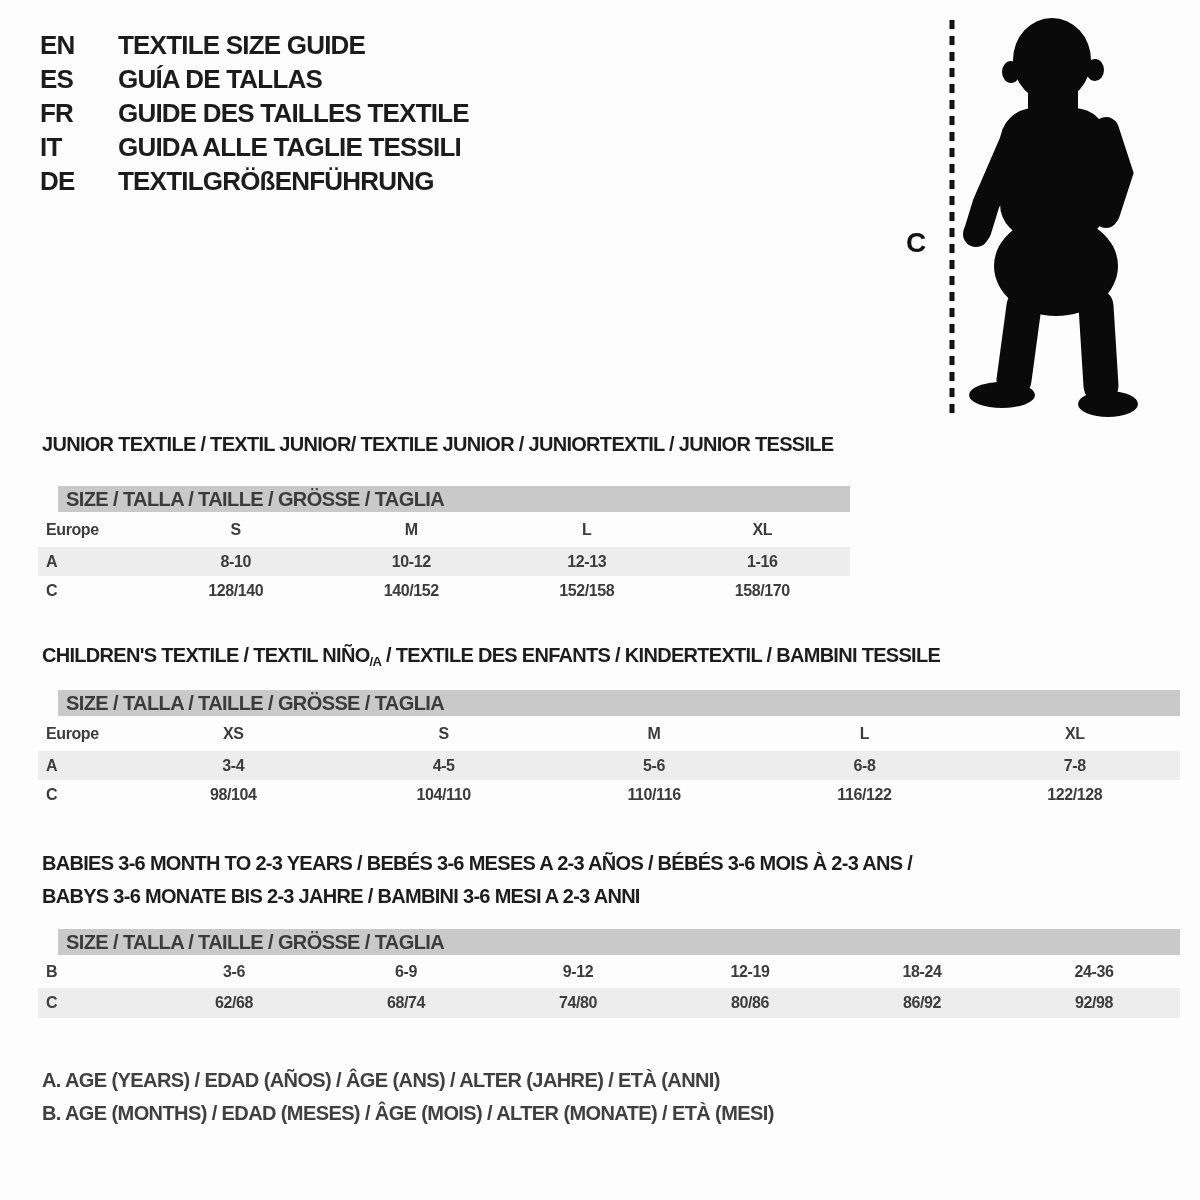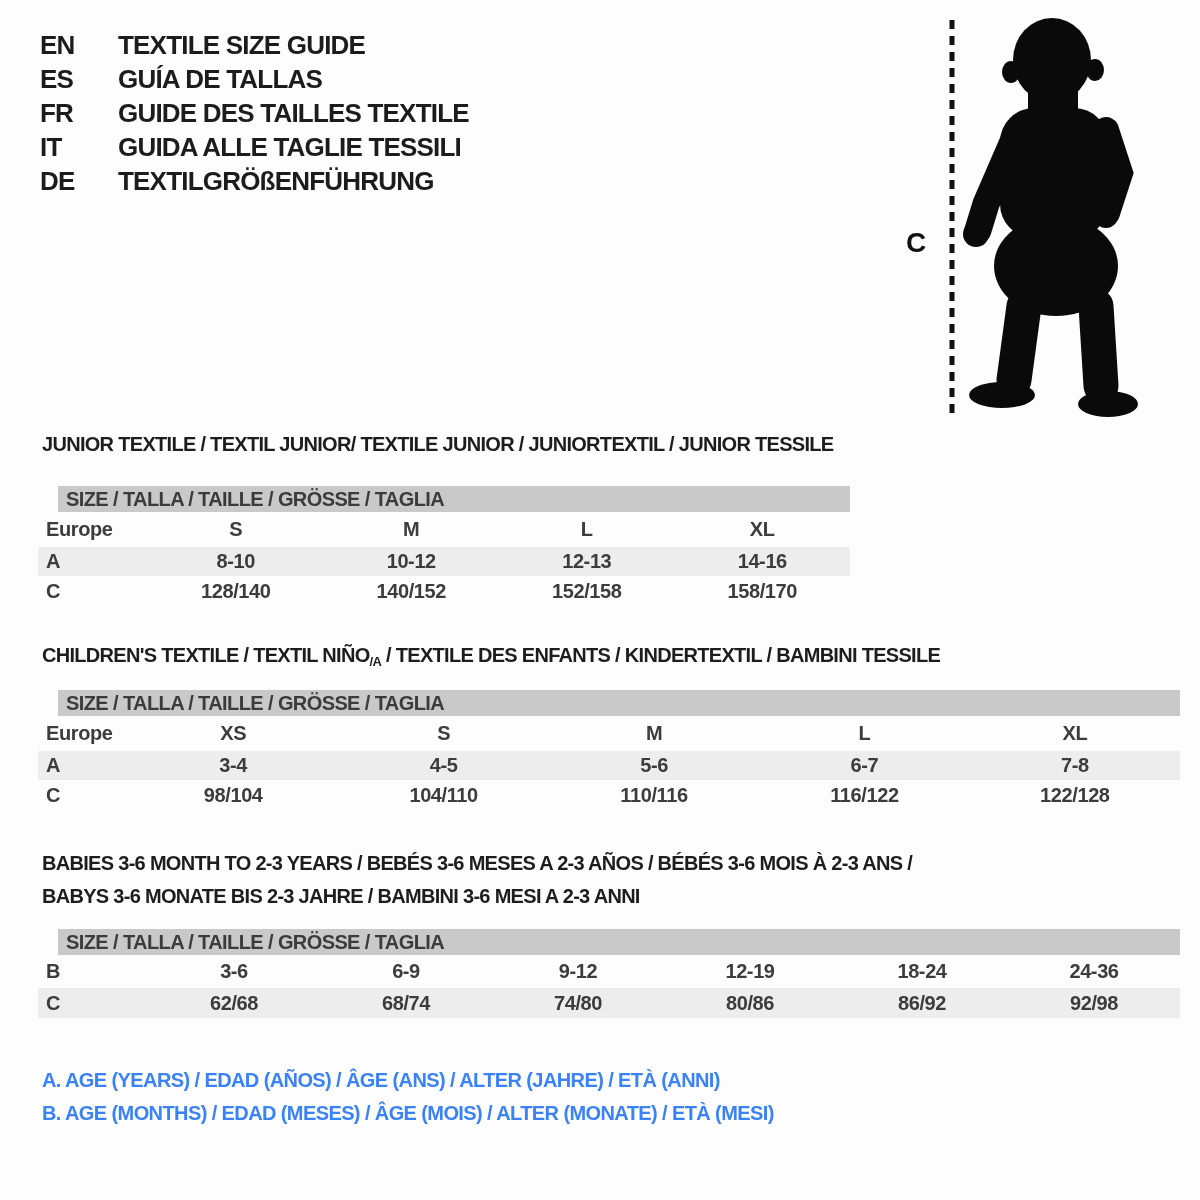--- a/index.html
+++ b/index.html
@@ -39,37 +39,37 @@
   
   .sg-table { position: absolute; left: 38px; font-weight: bold; color: #3c3c3c; }
   .thead {
     height: 26px; background: #c9c9c9;
     display: flex; align-items: center;
     padding-left: 8px; box-sizing: border-box;
     font-size: 20px; letter-spacing: -0.6px; color: #3b3b3b;
     white-space: nowrap;
     margin-left: 20px;
   }
-  .trow { display: flex; align-items: center; font-size: 20px; letter-spacing: -0.4px; }
+  .trow { display: flex; align-items: center; font-size: 16px; letter-spacing: -0.4px; }
   .row-europe { height: 35px; }
   .row-mid { height: 29px; }
   .row-last { height: 30px; }
   .row-b { height: 33px; }
   .row-shaded { background: #ededed; }
   .tlabel { padding-left: 8px; box-sizing: border-box; text-align: left; flex: 0 0 auto; }
   .t-label-110 .tlabel { width: 110px; }
   .t-label-90 .tlabel { width: 90px; }
   .tcell { flex: 1 1 0; text-align: center; }
 
   
   .legend { position: absolute; left: 42px; top: 1064px; }
   .legend-line {
     height: 33px; display: flex; align-items: center;
     font-weight: bold; font-size: 20px; letter-spacing: -0.6px;
-    color: #3b82f6; white-space: nowrap;
+    color: #404040; white-space: nowrap;
   }
 </style>
 </head>
 <body>
 
 <div class="page">
 
   <div class="lang-list">
     <div class="lang-row">
       <span class="lang-code">EN</span>
@@ -128,21 +128,21 @@
       <span class="tcell">S</span>
       <span class="tcell">M</span>
       <span class="tcell">L</span>
       <span class="tcell">XL</span>
     </div>
     <div class="trow row-mid row-shaded">
       <span class="tlabel">A</span>
       <span class="tcell">8-10</span>
       <span class="tcell">10-12</span>
       <span class="tcell">12-13</span>
-      <span class="tcell">14-16</span>
+      <span class="tcell">1-16</span>
     </div>
     <div class="trow row-last">
       <span class="tlabel">C</span>
       <span class="tcell">128/140</span>
       <span class="tcell">140/152</span>
       <span class="tcell">152/158</span>
       <span class="tcell">158/170</span>
     </div>
   </div>
 
@@ -159,21 +159,21 @@
       <span class="tcell">S</span>
       <span class="tcell">M</span>
       <span class="tcell">L</span>
       <span class="tcell">XL</span>
     </div>
     <div class="trow row-mid row-shaded">
       <span class="tlabel">A</span>
       <span class="tcell">3-4</span>
       <span class="tcell">4-5</span>
       <span class="tcell">5-6</span>
-      <span class="tcell">6-7</span>
+      <span class="tcell">6-8</span>
       <span class="tcell">7-8</span>
     </div>
     <div class="trow row-last">
       <span class="tlabel">C</span>
       <span class="tcell">98/104</span>
       <span class="tcell">104/110</span>
       <span class="tcell">110/116</span>
       <span class="tcell">116/122</span>
       <span class="tcell">122/128</span>
     </div>

